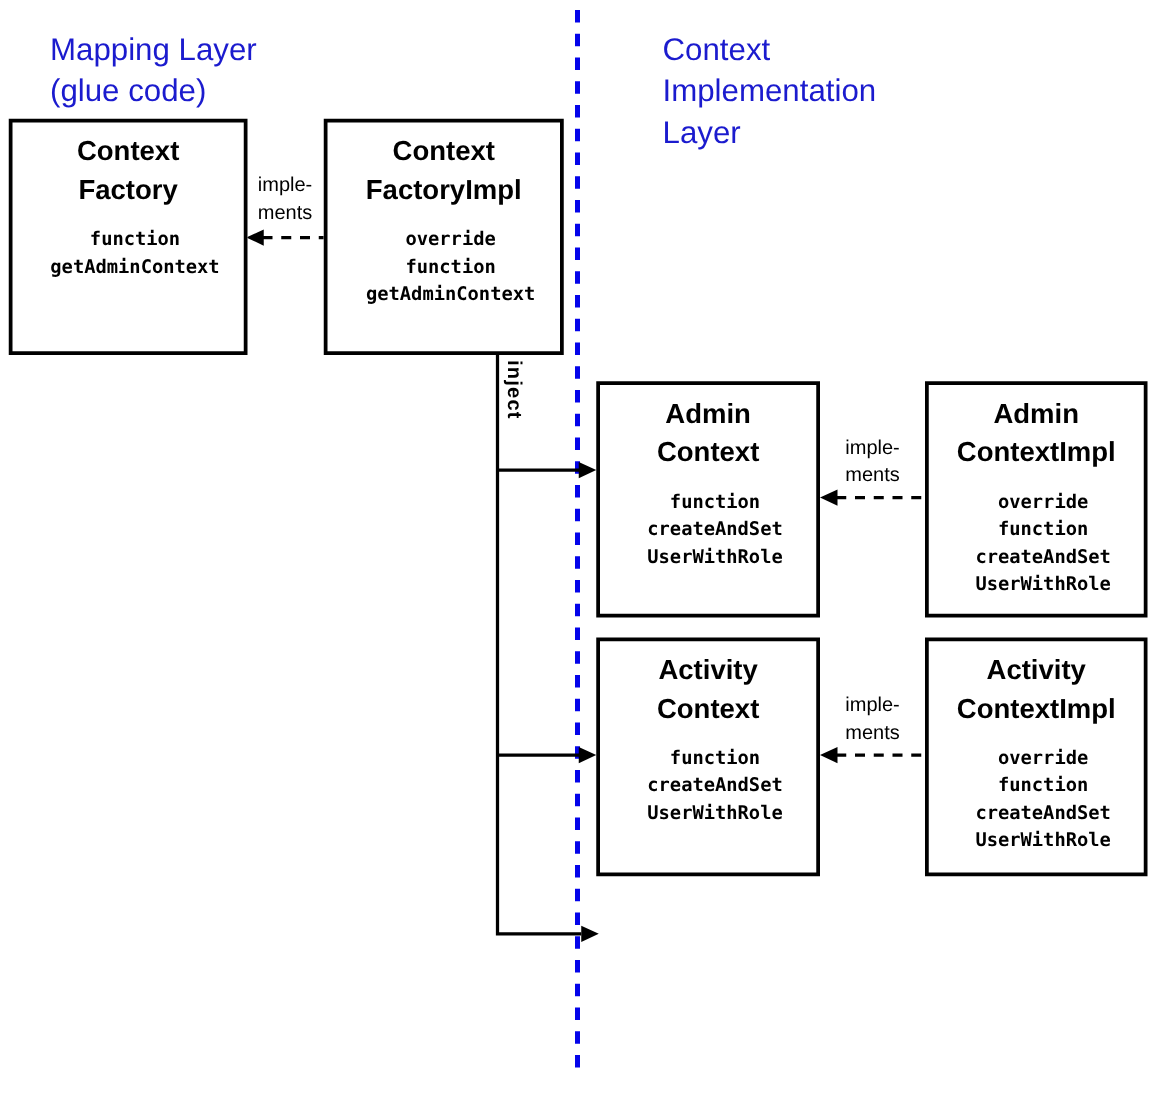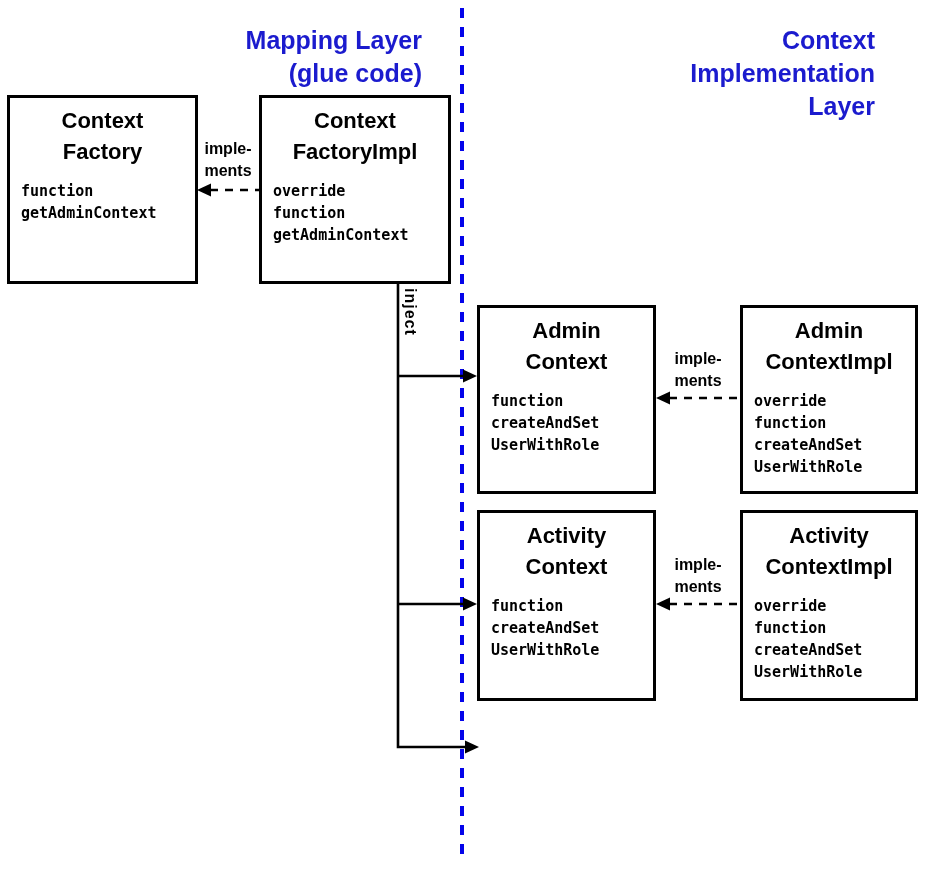--- a/index.html
+++ b/index.html
@@ -1,46 +1,46 @@
 <!DOCTYPE html>
 <html style="--heading_blue: #1b1bce; --divider_blue: #0404ea; --line_black: #000000;"><head>
 <meta charset="utf-8">
 <style>
   html,body{margin:0;padding:0;background:#ffffff;}
   #canvas{
     position:relative;width:925px;height:876px;background:#ffffff;overflow:hidden;
     font-family:"Liberation Sans", sans-serif;
   }
   .heading{
-    position:absolute;text-align:right;white-space:pre-line;
-    color:var(--heading_blue);font-size:25px;font-weight:bold;line-height:33px;
+    position:absolute;text-align:left;white-space:pre-line;
+    color:var(--heading_blue);font-size:25px;font-weight:normal;line-height:33px;
   }
   #heading-left{left:40px;top:24px;width:382px;}
   #heading-right{left:530px;top:24px;width:345px;}
   .box{
     position:absolute;border:3px solid var(--line_black);background:#ffffff;box-sizing:border-box;
   }
   .box-title{
     margin-top:7px;text-align:center;white-space:pre-line;
     font-size:22px;font-weight:bold;line-height:31px;color:var(--line_black);
   }
   .box-body{
     margin:13px 0 0 11px;white-space:pre-line;
     font-family:"DejaVu Sans Mono","Liberation Mono",monospace;
-    font-weight:bold;font-size:15px;line-height:22px;color:var(--line_black);
+    font-weight:bold;font-size:15px;line-height:22px;color:var(--line_black);text-align:center;
   }
   #box-context-factory{left:7px;top:95px;width:191px;height:189px;}
   #box-context-factory-impl{left:259px;top:95px;width:192px;height:189px;}
   #box-admin-context{left:477px;top:305px;width:179px;height:189px;}
   #box-admin-context-impl{left:740px;top:305px;width:178px;height:189px;}
   #box-activity-context{left:477px;top:510px;width:179px;height:191px;}
   #box-activity-context-impl{left:740px;top:510px;width:178px;height:191px;}
   .rel-label{
     position:absolute;text-align:center;white-space:pre-line;
-    font-size:16px;font-weight:bold;line-height:22px;color:var(--line_black);
+    font-size:16px;font-weight:normal;line-height:22px;color:var(--line_black);
   }
   #implements-label-factory{left:198px;top:138px;width:60px;}
   #implements-label-admin{left:656px;top:348px;width:84px;}
   #implements-label-activity{left:656px;top:554px;width:84px;}
   #inject-label{
     position:absolute;left:401px;top:288px;
     writing-mode:vertical-rl;
     font-size:16px;font-weight:bold;color:var(--line_black);letter-spacing:1px;
   }
   #additional-apis-label{

